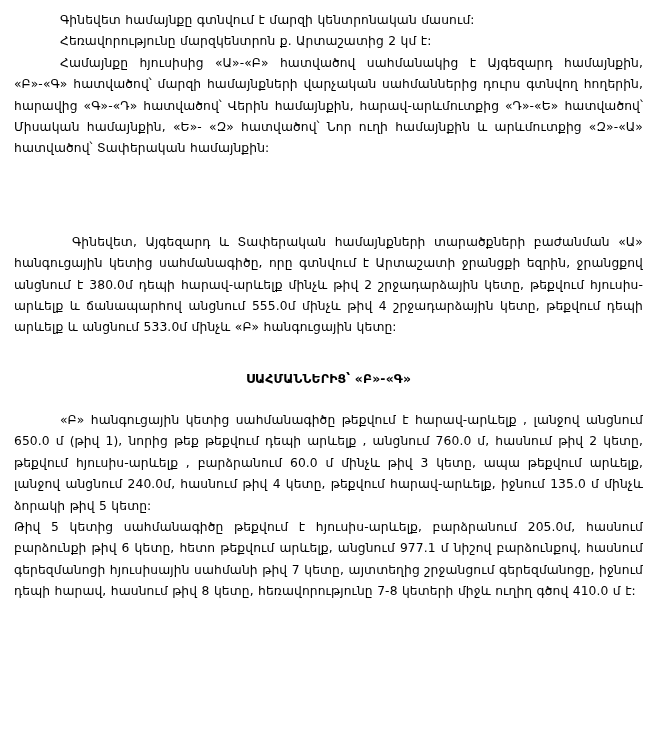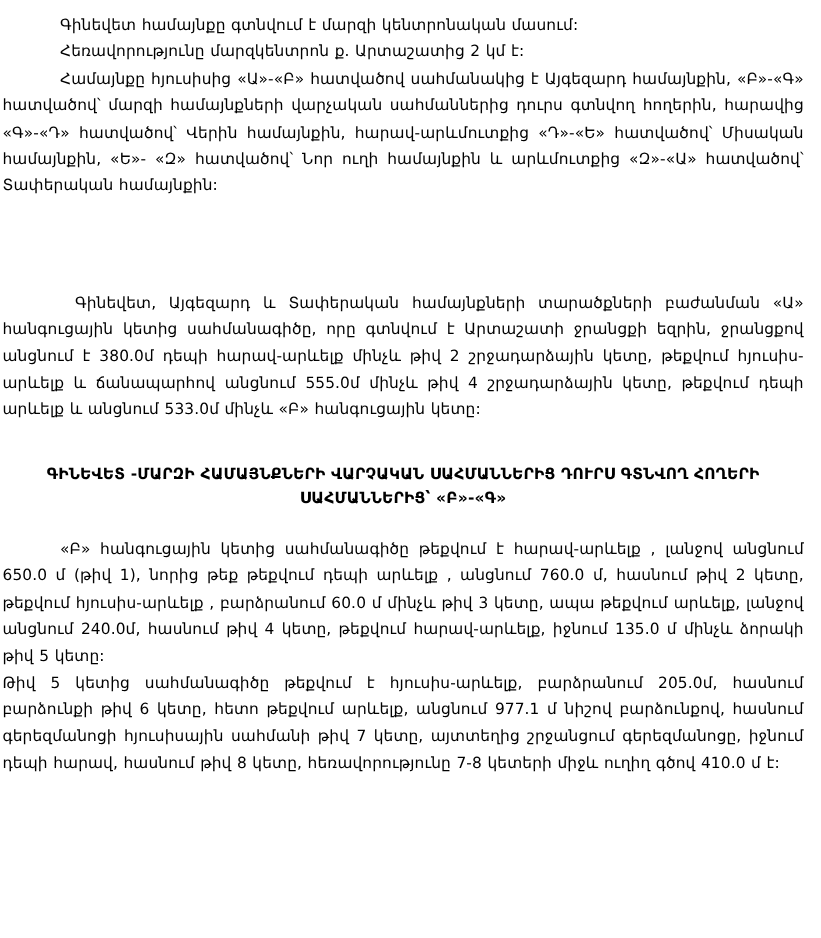--- a/index.html
+++ b/index.html
@@ -14,21 +14,21 @@
     overflow: hidden;
     font-family: "DejaVu Sans", "Liberation Sans", sans-serif;
     color: #000000;
     -webkit-font-smoothing: none;
   }
   .page {
     position: relative;
     width: 657px;
     height: 750px;
     box-sizing: border-box;
-    padding: 10px 14px 0 2px;
+    padding: 10px 14px 0 14px;
     background: #ffffff;
   }
   .para {
     font-size: 12.3px;
     line-height: 21.4px;
     text-align: justify;
     text-justify: inter-word;
     margin: 0;
     letter-spacing: 0.1px;
     word-spacing: 0.4px;
@@ -66,21 +66,20 @@
 
   <div class="gap-before-h1"></div>
 
 
   <div class="gap-after-h1"></div>
 
   <p class="para indent">Գինեվետ, Այգեզարդ և Տափերական համայնքների տարածքների բաժանման «Ա» հանգուցային կետից սահմանագիծը,  որը գտնվում է Արտաշատի ջրանցքի եզրին, ջրանցքով անցնում է 380.0մ դեպի հարավ-արևելք մինչև  թիվ 2 շրջադարձային կետը, թեքվում հյուսիս-արևելք և ճանապարհով անցնում 555.0մ մինչև թիվ 4 շրջադարձային կետը, թեքվում դեպի արևելք և անցնում 533.0մ մինչև «Բ» հանգուցային կետը:</p>
 
   <div class="gap-before-h2"></div>
 
-  <h2 class="heading">ԳԻՆԵՎԵՏ -ՄԱՐԶԻ ՀԱՄԱՅՆՔՆԵՐԻ  ՎԱՐՉԱԿԱՆ ՍԱՀՄԱՆՆԵՐԻՑ ԴՈՒՐՍ ԳՏՆՎՈՂ ՀՈՂԵՐԻ</h2>
   <h2 class="heading">ՍԱՀՄԱՆՆԵՐԻՑ՝ «Բ»-«Գ»</h2>
 
   <div class="gap-after-h2"></div>
 
   <p class="para indent-sm">«Բ» հանգուցային կետից սահմանագիծը թեքվում է հարավ-արևելք , լանջով անցնում 650.0 մ  (թիվ 1), նորից թեք թեքվում դեպի արևելք , անցնում 760.0 մ, հասնում  թիվ 2 կետը, թեքվում հյուսիս-արևելք , բարձրանում 60.0 մ մինչև թիվ 3 կետը, ապա թեքվում արևելք, լանջով անցնում 240.0մ, հասնում թիվ 4 կետը, թեքվում հարավ-արևելք, իջնում 135.0 մ մինչև ձորակի թիվ 5 կետը:</p>
 
   <p class="para">Թիվ 5 կետից սահմանագիծը թեքվում է հյուսիս-արևելք, բարձրանում 205.0մ, հասնում բարձունքի թիվ 6 կետը, հետո թեքվում արևելք, անցնում 977.1 մ նիշով բարձունքով, հասնում գերեզմանոցի հյուսիսային սահմանի թիվ 7 կետը, այտտեղից շրջանցում գերեզմանոցը, իջնում դեպի հարավ,  հասնում թիվ 8 կետը, հեռավորությունը 7-8 կետերի միջև ուղիղ գծով 410.0 մ է:</p>
 
 </div>
 

